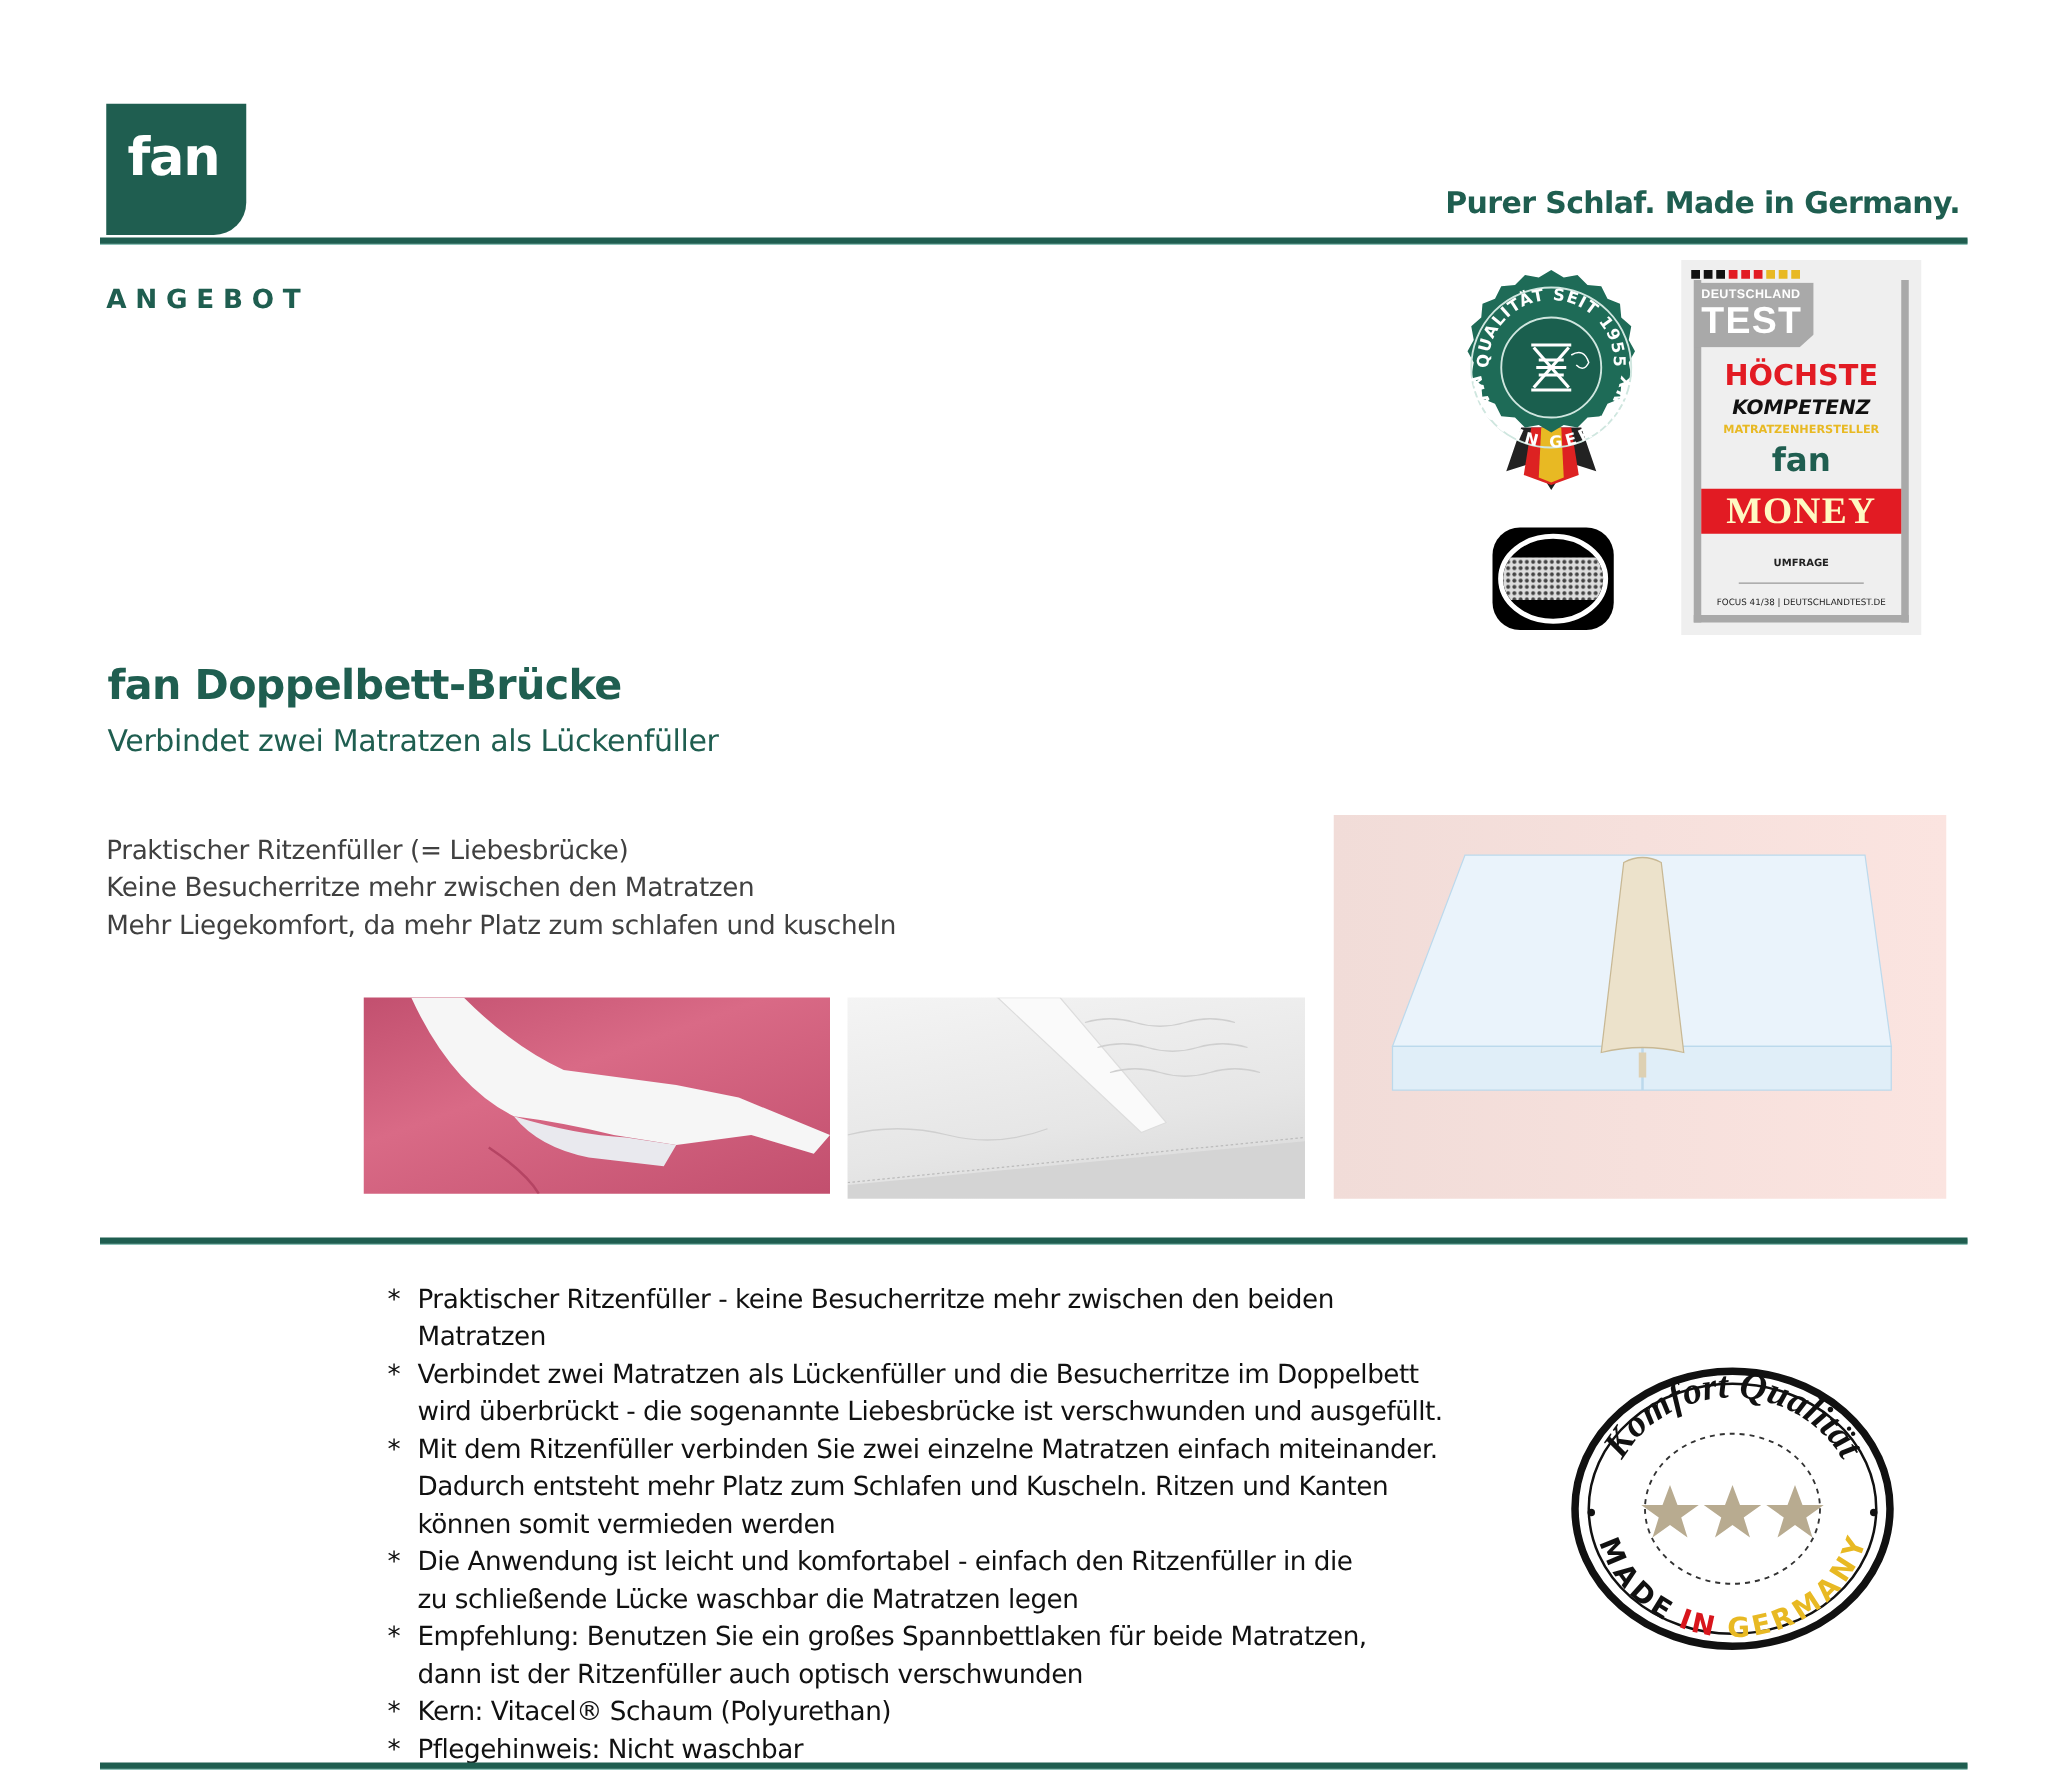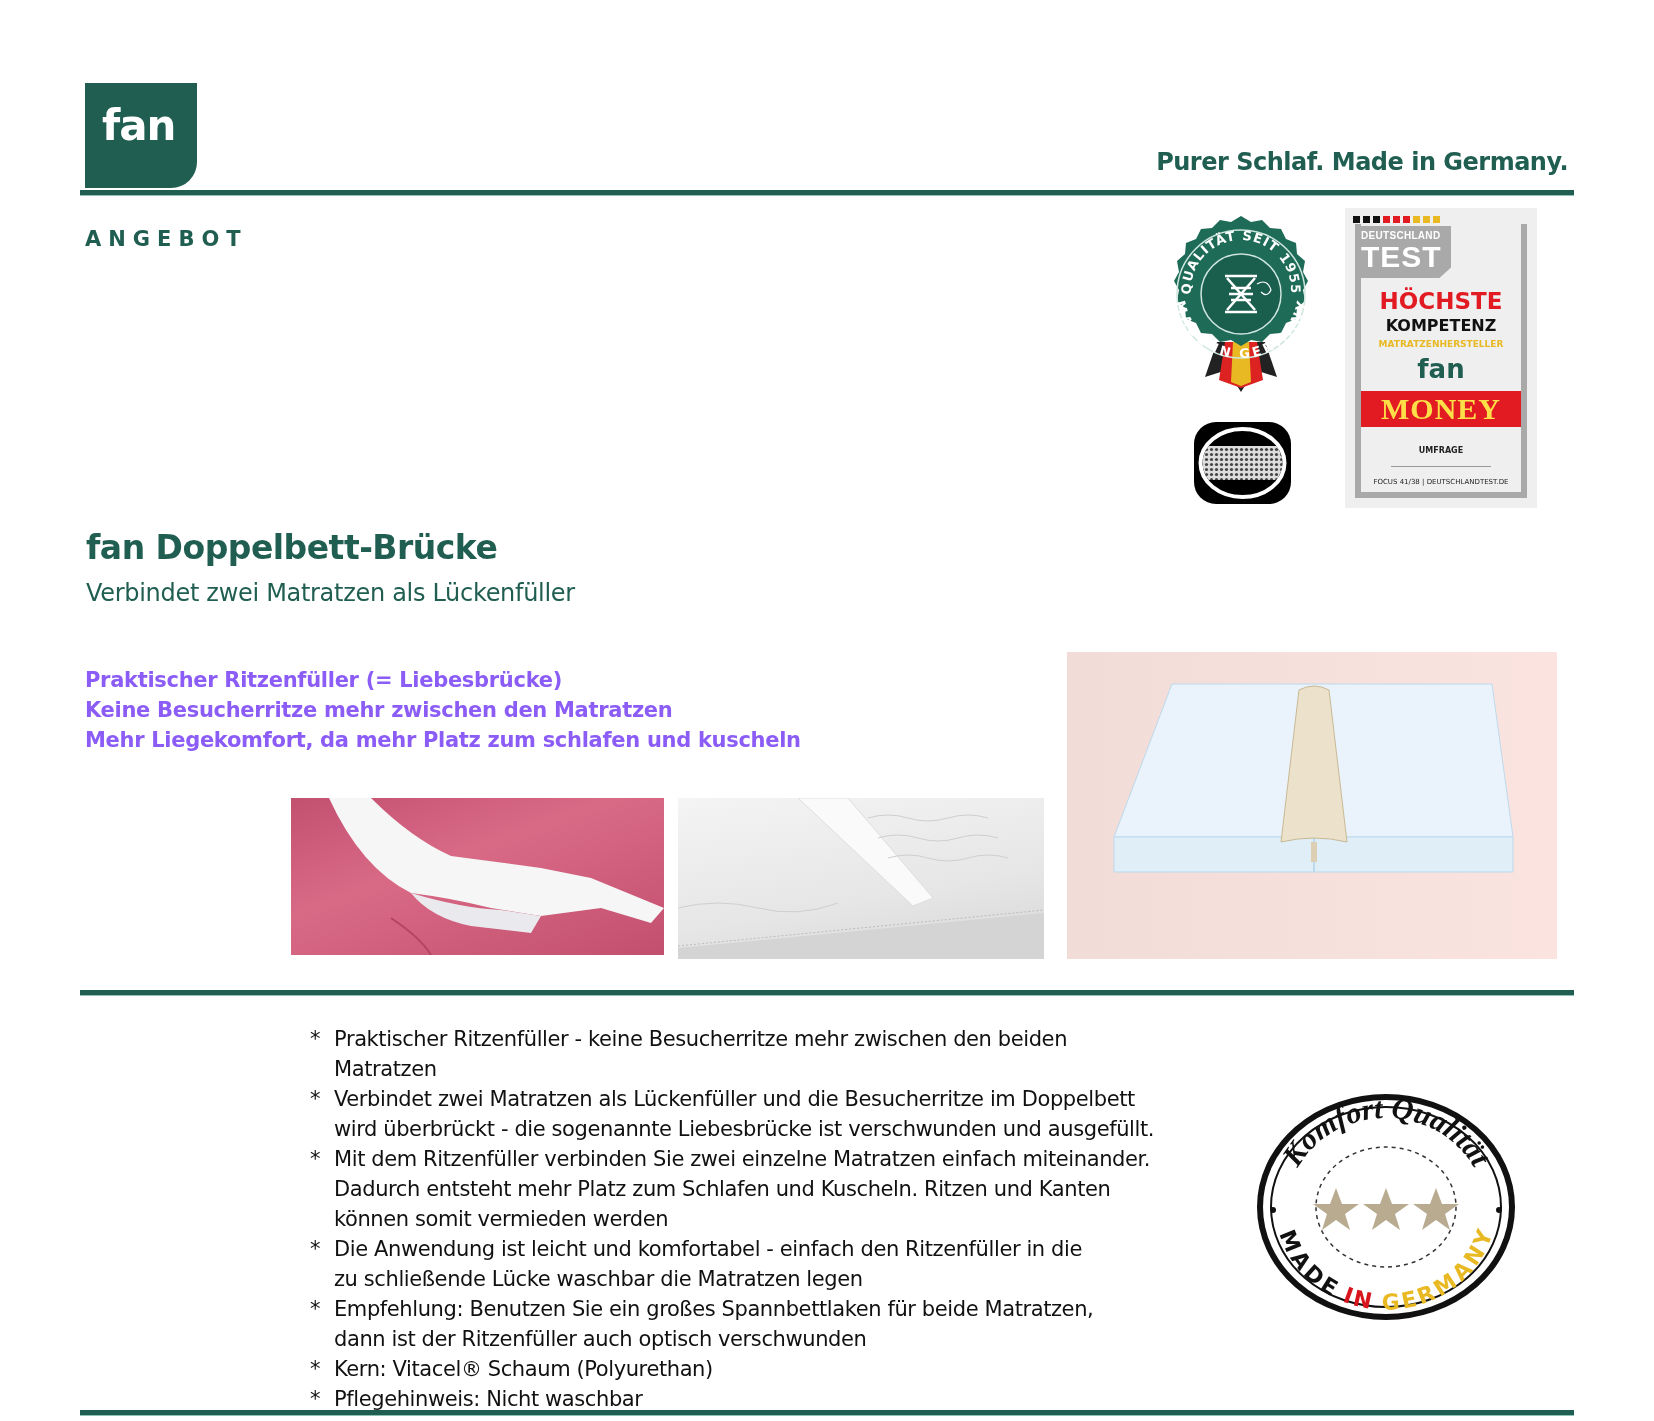--- a/index.html
+++ b/index.html
@@ -21,29 +21,29 @@
   
   .seal { left: 1157px; top: 212px; width: 168px; height: 180px; }
   .dt-badge { left: 1345px; top: 208px; width: 192px; height: 300px; background: #efefef; }
   .dt-frame { position:absolute; left: 10px; top: 16px; width: 172px; height: 274px; border: 6px solid #a9a9a9; border-top: none; }
   .dt-squares { position:absolute; left: 8px; top: 8px; display: flex; gap: 3px; }
   .dt-squares span { width: 7px; height: 7px; display: inline-block; }
   .dt-head { position:absolute; left: 10px; top: 18px; width: 96px; height: 52px; background: #a9a9a9; clip-path: polygon(0 0, 100% 0, 100% 80%, 88% 100%, 0 100%); }
   .dt-head .l1 { position:absolute; left: 6px; top: 4px; color:#fff; font-size: 10px; font-weight: bold; letter-spacing: 0.3px; }
   .dt-head .l2 { position:absolute; left: 6px; top: 14px; color:#fff; font-size: 30px; font-weight: bold; letter-spacing: 1px; }
   .dt-line { position:absolute; left: 0; width: 192px; text-align: center; font-weight: bold; font-family: "DejaVu Sans", sans-serif; }
-  .dt-money { position:absolute; left: 16px; top: 183px; width: 160px; height: 36px; background: #e21b23; color: #fde047; font-family: "Liberation Serif", serif; font-weight: bold; font-size: 30px; text-align: center; line-height: 36px; letter-spacing: 1px; }
+  .dt-money { position:absolute; left: 16px; top: 183px; width: 160px; height: 36px; background: #e21b23; color: #fef9c3; font-family: "Liberation Serif", serif; font-weight: bold; font-size: 30px; text-align: center; line-height: 36px; letter-spacing: 1px; }
   .dt-sep { position:absolute; left: 46px; top: 258px; width: 100px; height: 1px; background: #999; }
 
   .foam-icon { left: 1194px; top: 422px; width: 97px; height: 82px; background: #000; border-radius: 22px; }
 
   
   .title { left: 86px; top: 528px; color: #1f5e50; font-weight: bold; font-size: 33px; font-family: "DejaVu Sans", sans-serif; letter-spacing: -0.5px; }
   .subtitle { left: 86px; top: 579px; color: #1f5e50; font-size: 24px; font-family: "DejaVu Sans", sans-serif; letter-spacing: -0.3px; }
-  .intro { left: 85px; top: 665px; font-size: 21px; line-height: 30px; font-family: "DejaVu Sans", sans-serif; letter-spacing: -0.3px; color: #8b5cf6; font-weight: bold; }
+  .intro { left: 85px; top: 665px; font-size: 21px; line-height: 30px; font-family: "DejaVu Sans", sans-serif; letter-spacing: -0.3px; color: #404040; }
 
   .photo1 { left: 291px; top: 798px; width: 373px; height: 157px; background: linear-gradient(160deg, #c2506f 0%, #d96a86 40%, #c24f6e 100%); overflow: hidden; }
   .photo2 { left: 678px; top: 798px; width: 366px; height: 161px; background: linear-gradient(170deg, #f4f4f4 0%, #e6e6e6 60%, #d6d6d6 100%); overflow: hidden; }
   .diagram { left: 1067px; top: 652px; width: 490px; height: 307px; background: linear-gradient(90deg, #f1dcd8, #fbe4e0); }
   .diagram-caption { position:absolute; left: 0; width: 100%; top: 246px; text-align: center; font-size: 25px; color: #111; font-family: "DejaVu Sans", sans-serif; letter-spacing: -0.5px; }
 
   
   .bullets { left: 310px; top: 1024px; width: 860px; font-size: 21px; line-height: 30px; font-family: "DejaVu Sans", sans-serif; color: #111; letter-spacing: -0.4px; }
   .bullet { display: flex; }
   .bullet .star { width: 24px; flex: 0 0 24px; }
@@ -99,21 +99,21 @@
       <span style="background:#e21b23"></span>
     <span style="background:#e8b923"></span>
       <span style="background:#e8b923"></span>
       <span style="background:#e8b923"></span>
   </div>
   <div class="dt-head">
     <span class="l1">DEUTSCHLAND</span>
     <span class="l2">TEST</span>
   </div>
   <div class="dt-line" style="top:80px;font-size:23px;color:#e21b23;">HÖCHSTE</div>
-  <div class="dt-line" style="top:108px;font-size:16px;color:#111;">KOMPETENZ</div>
+  <div class="dt-line" style="top:108px;font-size:16px;color:#111;font-style:italic;">KOMPETENZ</div>
   <div class="dt-line" style="top:131px;font-size:9px;color:#e8b923;">MATRATZENHERSTELLER</div>
   <div class="dt-line" style="top:146px;font-size:26px;color:#1f5e50;">fan</div>
   <div class="dt-money">
     <span>MONEY</span>
   </div>
   <div class="dt-line" style="top:238px;font-size:8px;color:#222;">UMFRAGE</div>
   <div class="dt-sep"></div>
   <div class="dt-line" style="top:270px;font-size:7px;color:#222;font-weight:normal;">FOCUS 41/38 | DEUTSCHLANDTEST.DE</div>
 </div>
 

